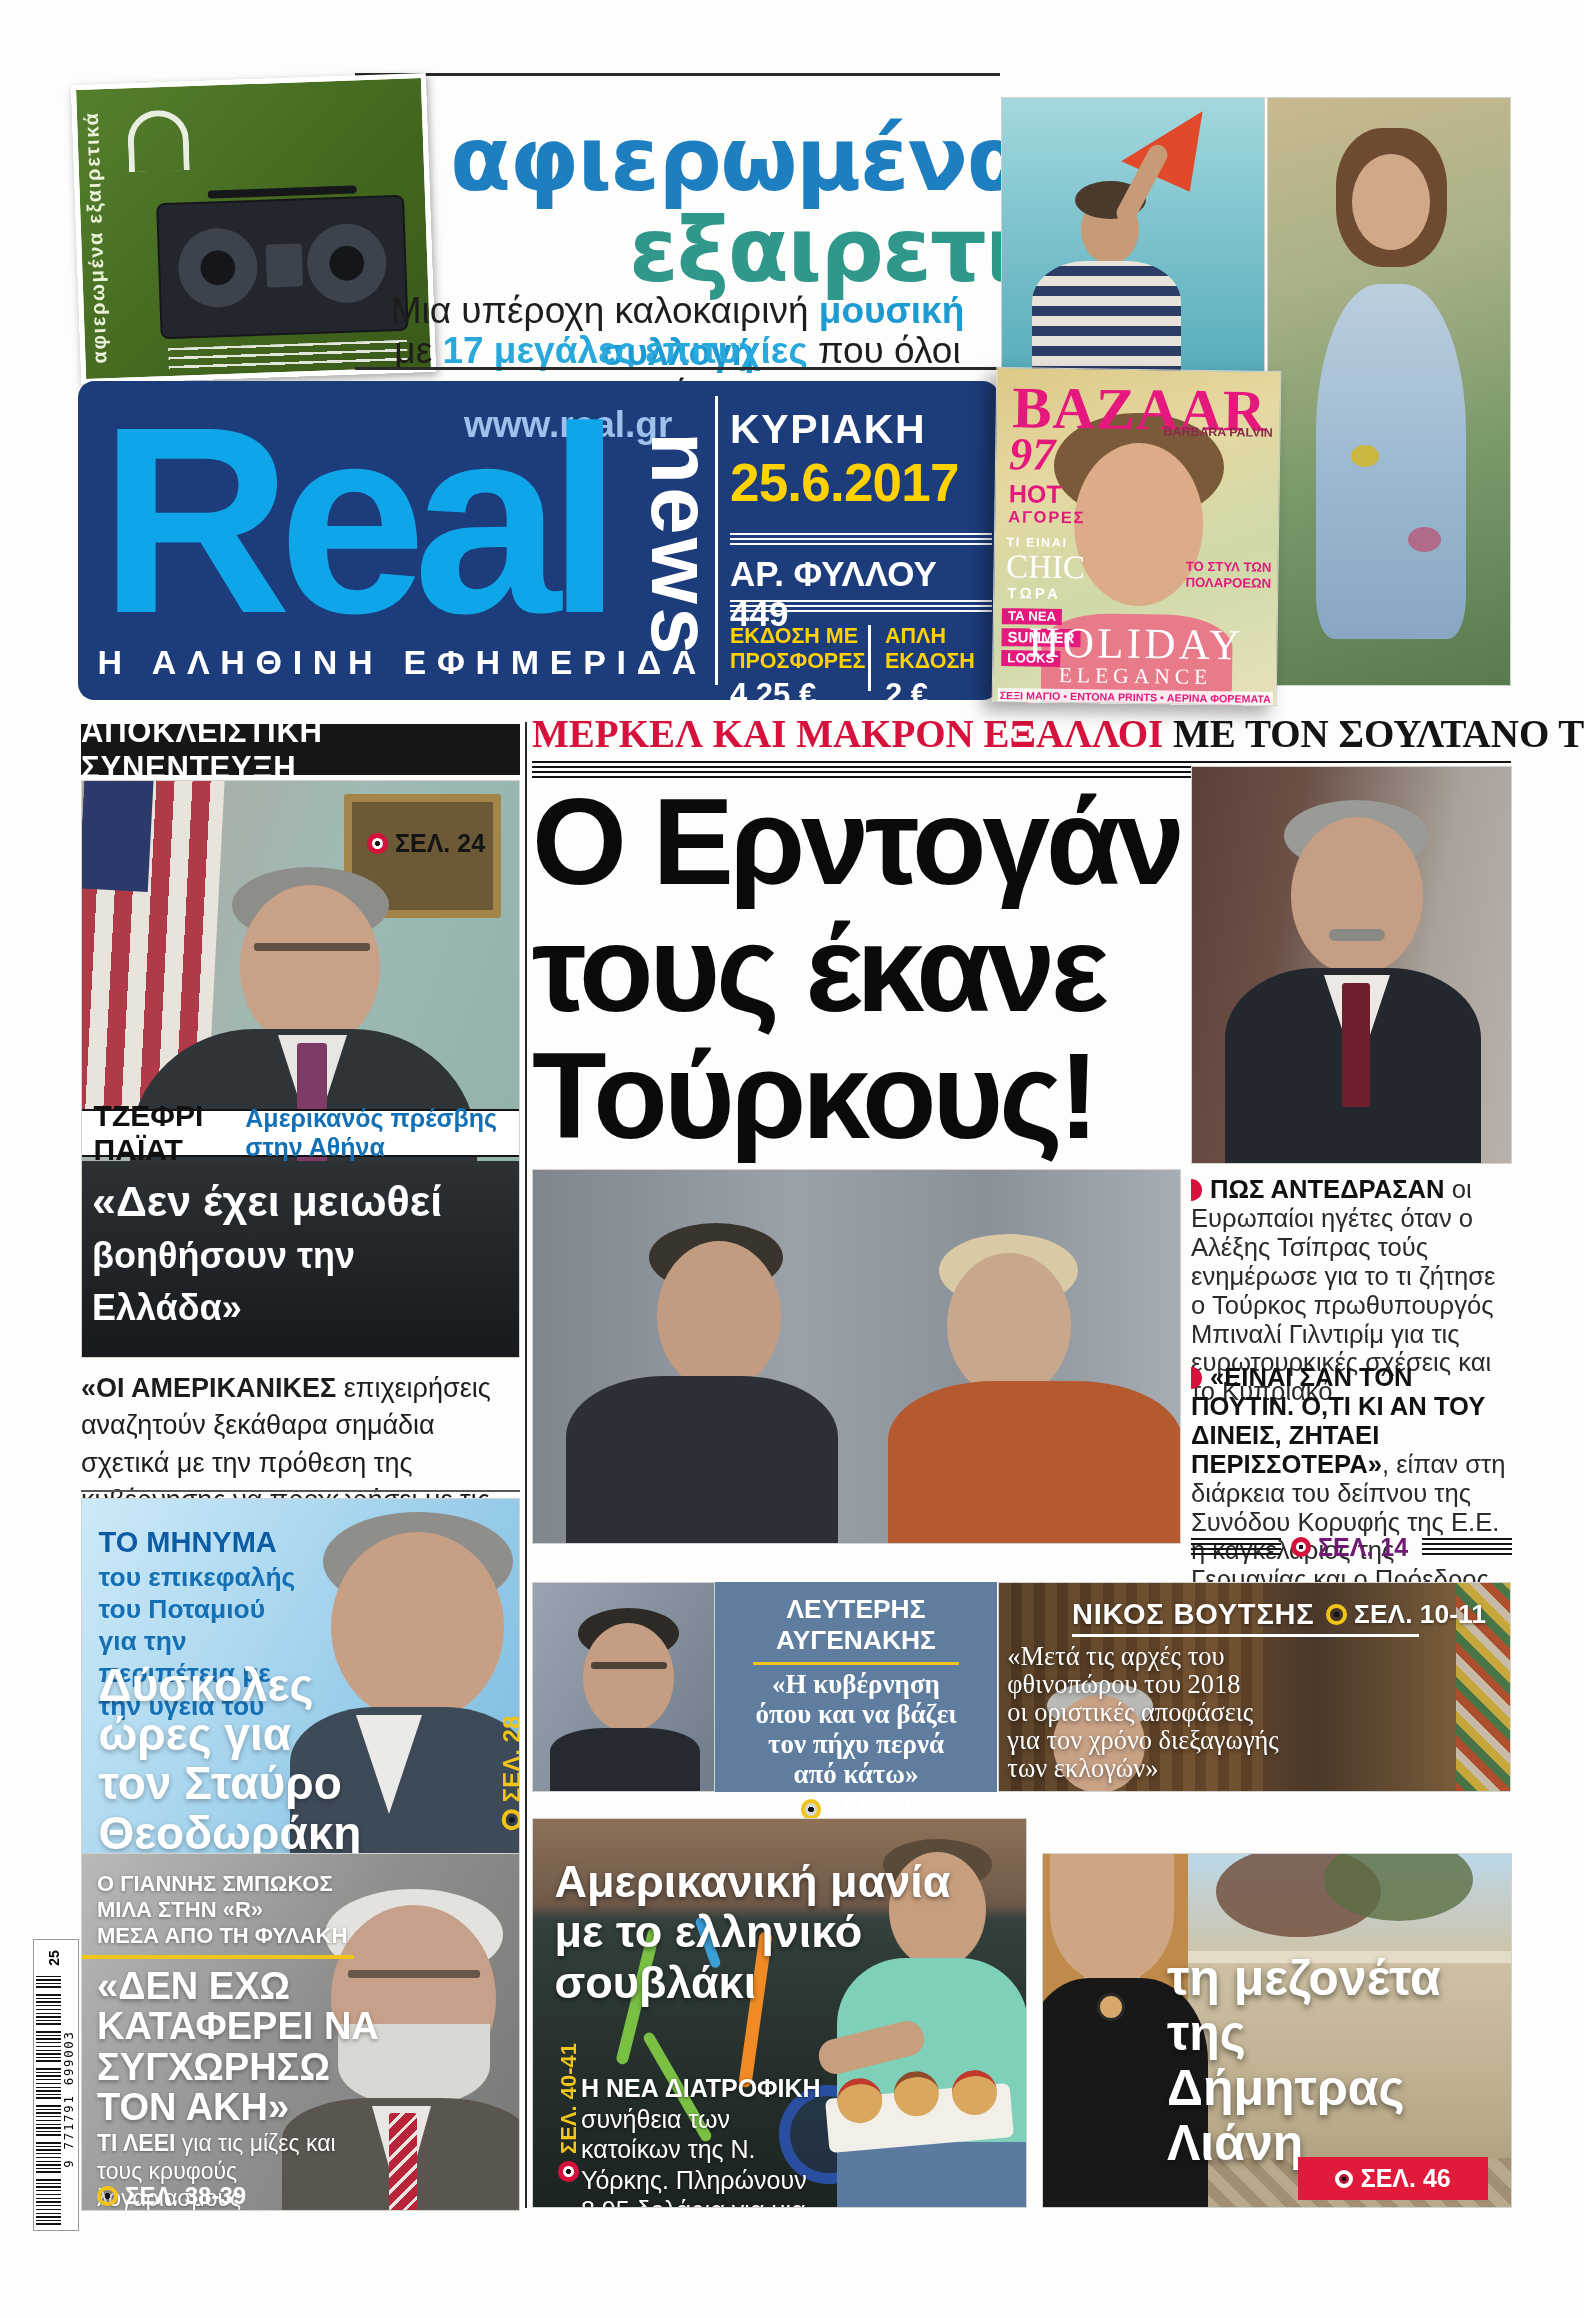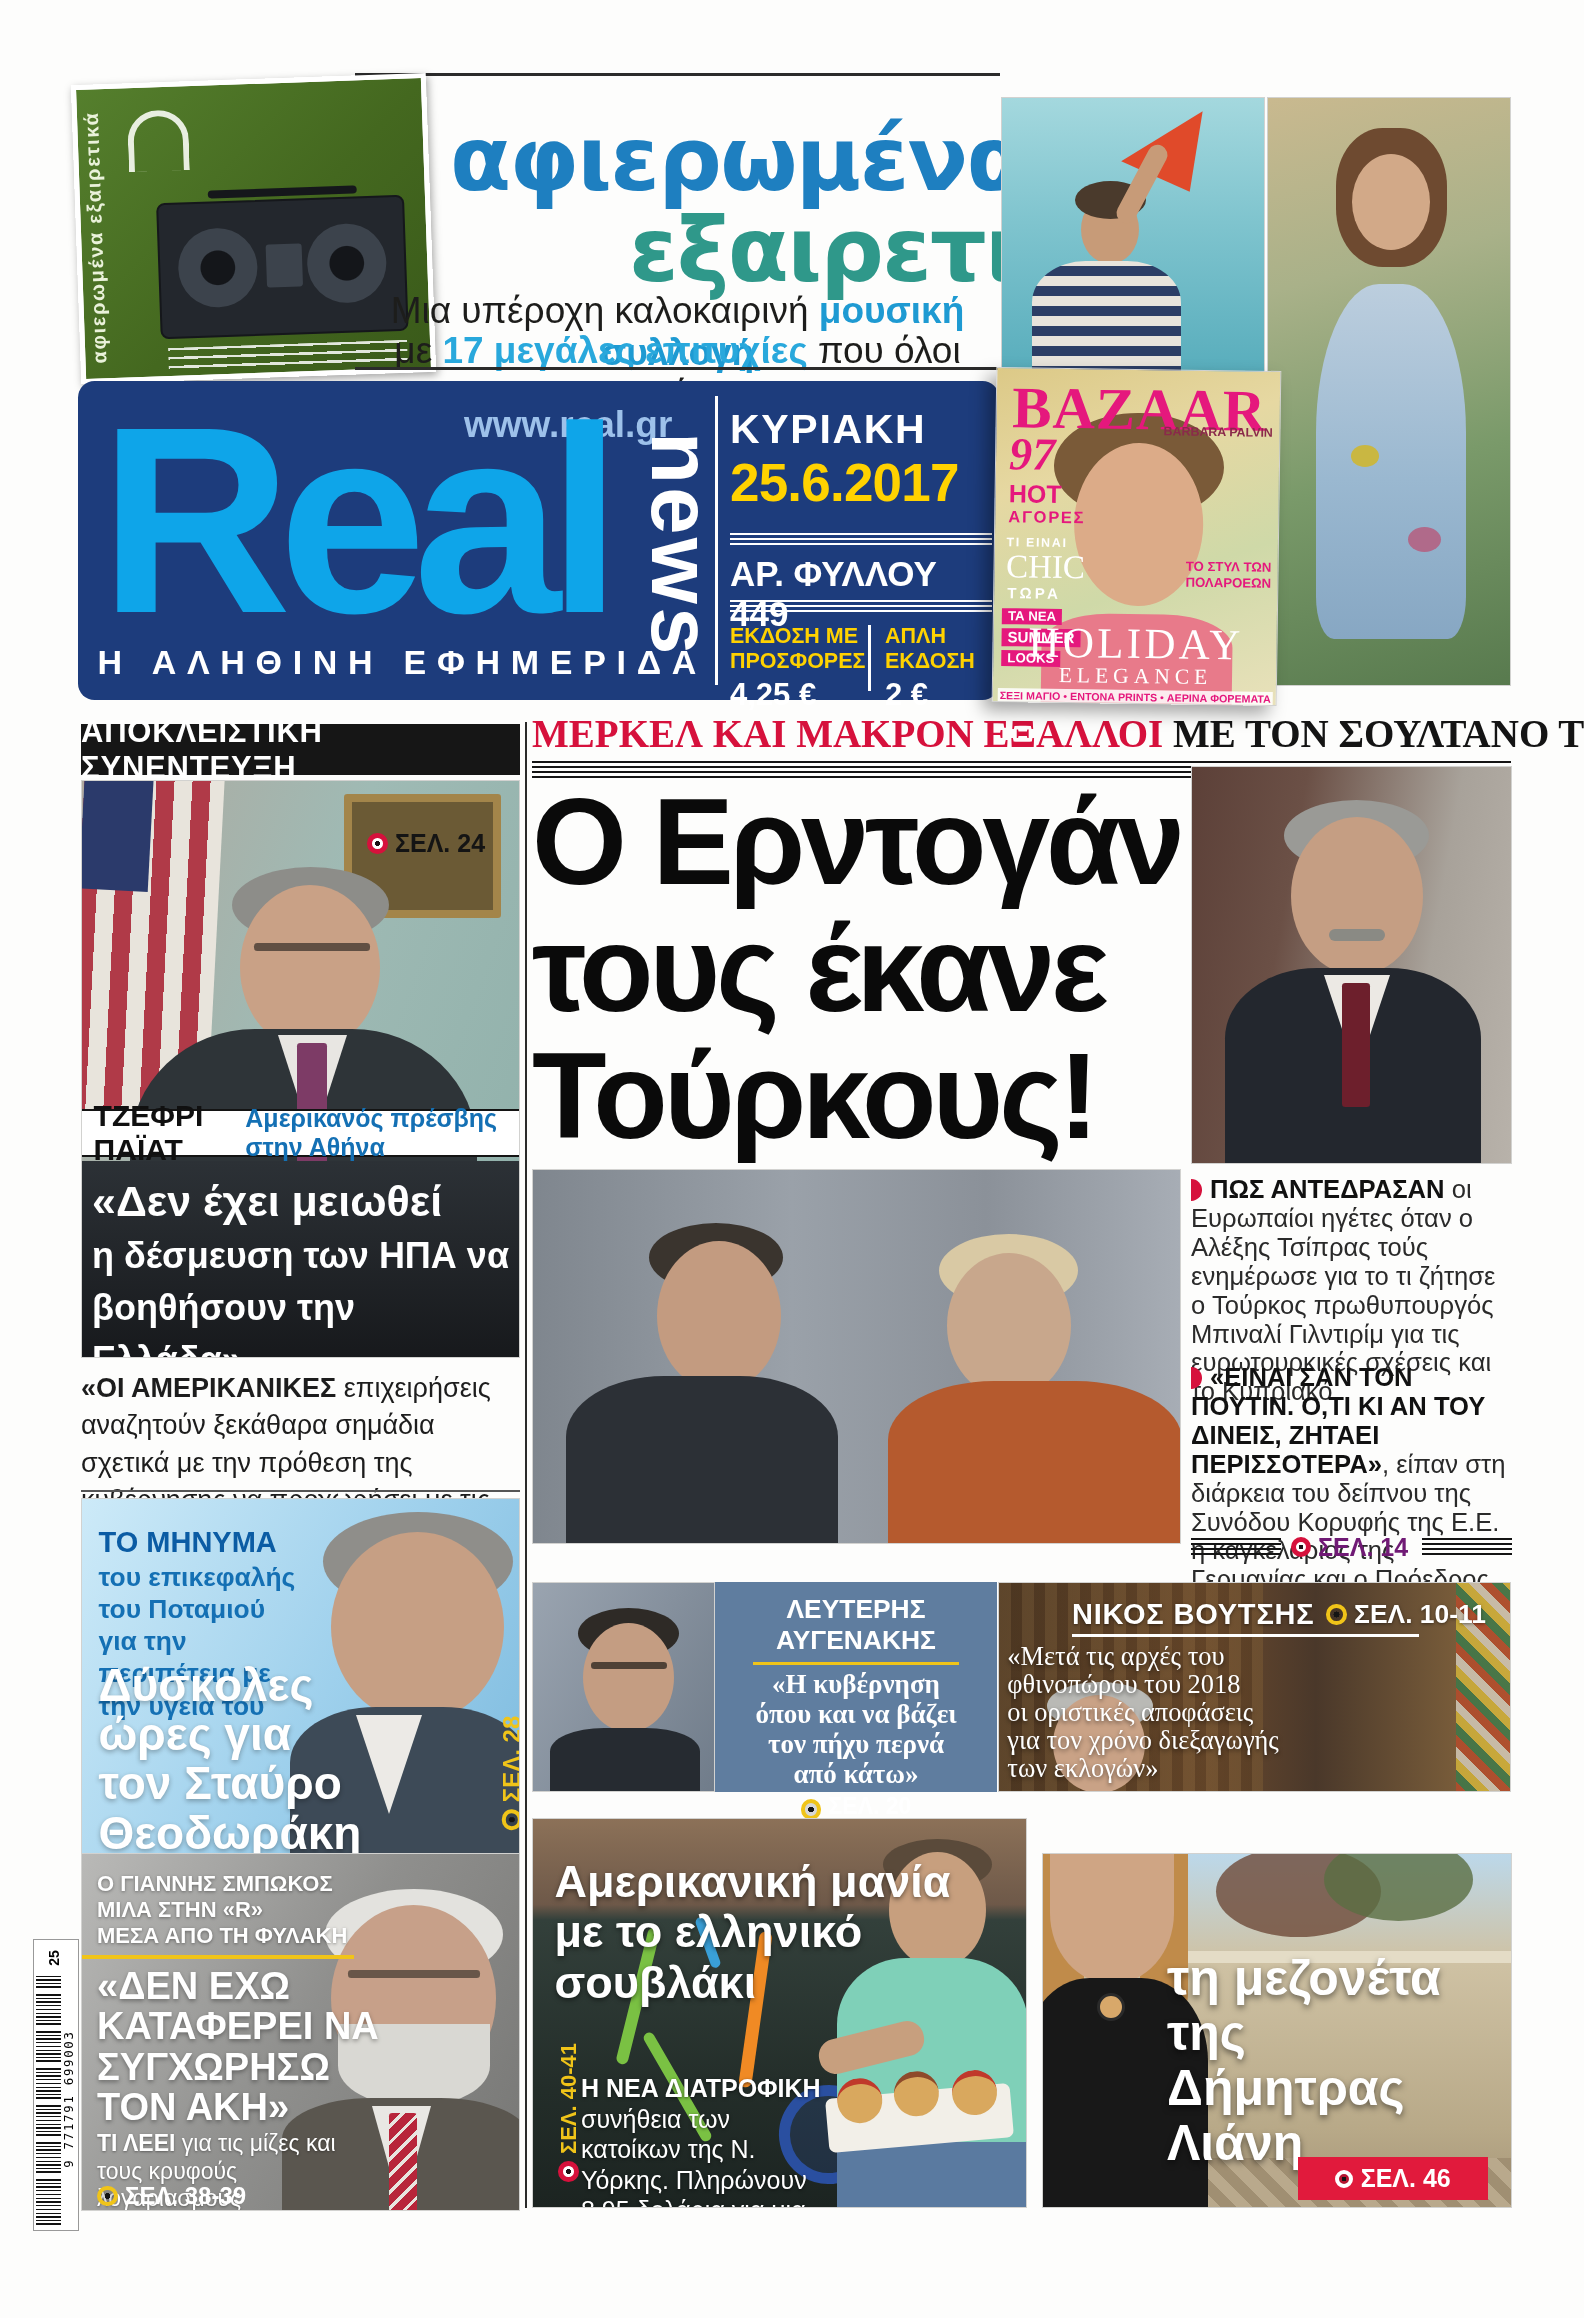--- a/index.html
+++ b/index.html
@@ -130,21 +130,20 @@
     <div style="position:absolute;left:285px;top:48px;display:flex;align-items:center">
       <span class="pr pr-red"></span>
       <span style="font-size:25px;font-weight:900;color:#141414">ΣΕΛ. 24</span>
     </div>
     <div style="position:absolute;left:0;top:328px;width:439px;height:48px;background:#fff;border-top:2.5px solid #141414;border-bottom:2.5px solid #141414;display:flex;align-items:center;padding-left:11.6px">
       <span style="font-size:30px;font-weight:900;color:#101010">ΤΖΕΦΡΙ ΠΑΪΑΤ</span>
       <span style="font-size:25px;font-weight:bold;color:#1470b4;margin-left:8.3px">Αμερικανός πρέσβης στην Αθήνα</span>
     </div>
     <div style="position:absolute;left:0;top:380px;width:439px;height:197px;background:linear-gradient(180deg,#2c3136 0%,#17191c 100%);padding:13.2px 10px">
       <div style="font-size:43px;font-weight:900;color:#fff;line-height:1.3">«Δεν έχει μειωθεί</div>
-      <div style="font-size:36px;font-weight:900;color:#fff;line-height:1.45">η δέσμευση των ΗΠΑ να</div>
       <div style="font-size:36px;font-weight:900;color:#fff;line-height:1.45">βοηθήσουν την Ελλάδα»</div>
     </div>
   </div>
   <div class="abs" style="left:81px;top:1370px;width:439px;font-size:27px;line-height:1.38;color:#1d1d1d"><span class="b">«ΟΙ ΑΜΕΡΙΚΑΝΙΚΕΣ</span><span> επιχειρήσεις αναζητούν ξεκάθαρα σημάδια σχετικά με την πρόθεση της κυβέρνησης να προχωρήσει με τις μεταρρυθμίσεις»</span></div>
   <div class="abs" style="left:81px;top:1490px;width:439px;height:1.7px;background:#555"></div>
 
   <div class="photo" style="left:81px;top:1498px;width:439px;height:363px;background:linear-gradient(120deg,#cdeaf8 0%,#9ed0ec 55%,#7cbade 100%)">
     <div style="position:absolute;left:241px;top:13.2px;width:190px;height:99px;border-radius:50%;background:#8f8e8a"></div>
     <div class="head" style="left:249px;top:33px;width:173px;height:190px;background:#c69f84"></div>
     <div class="torso" style="left:208px;top:208px;width:239px;height:155px;background:#3d4a57"></div>

